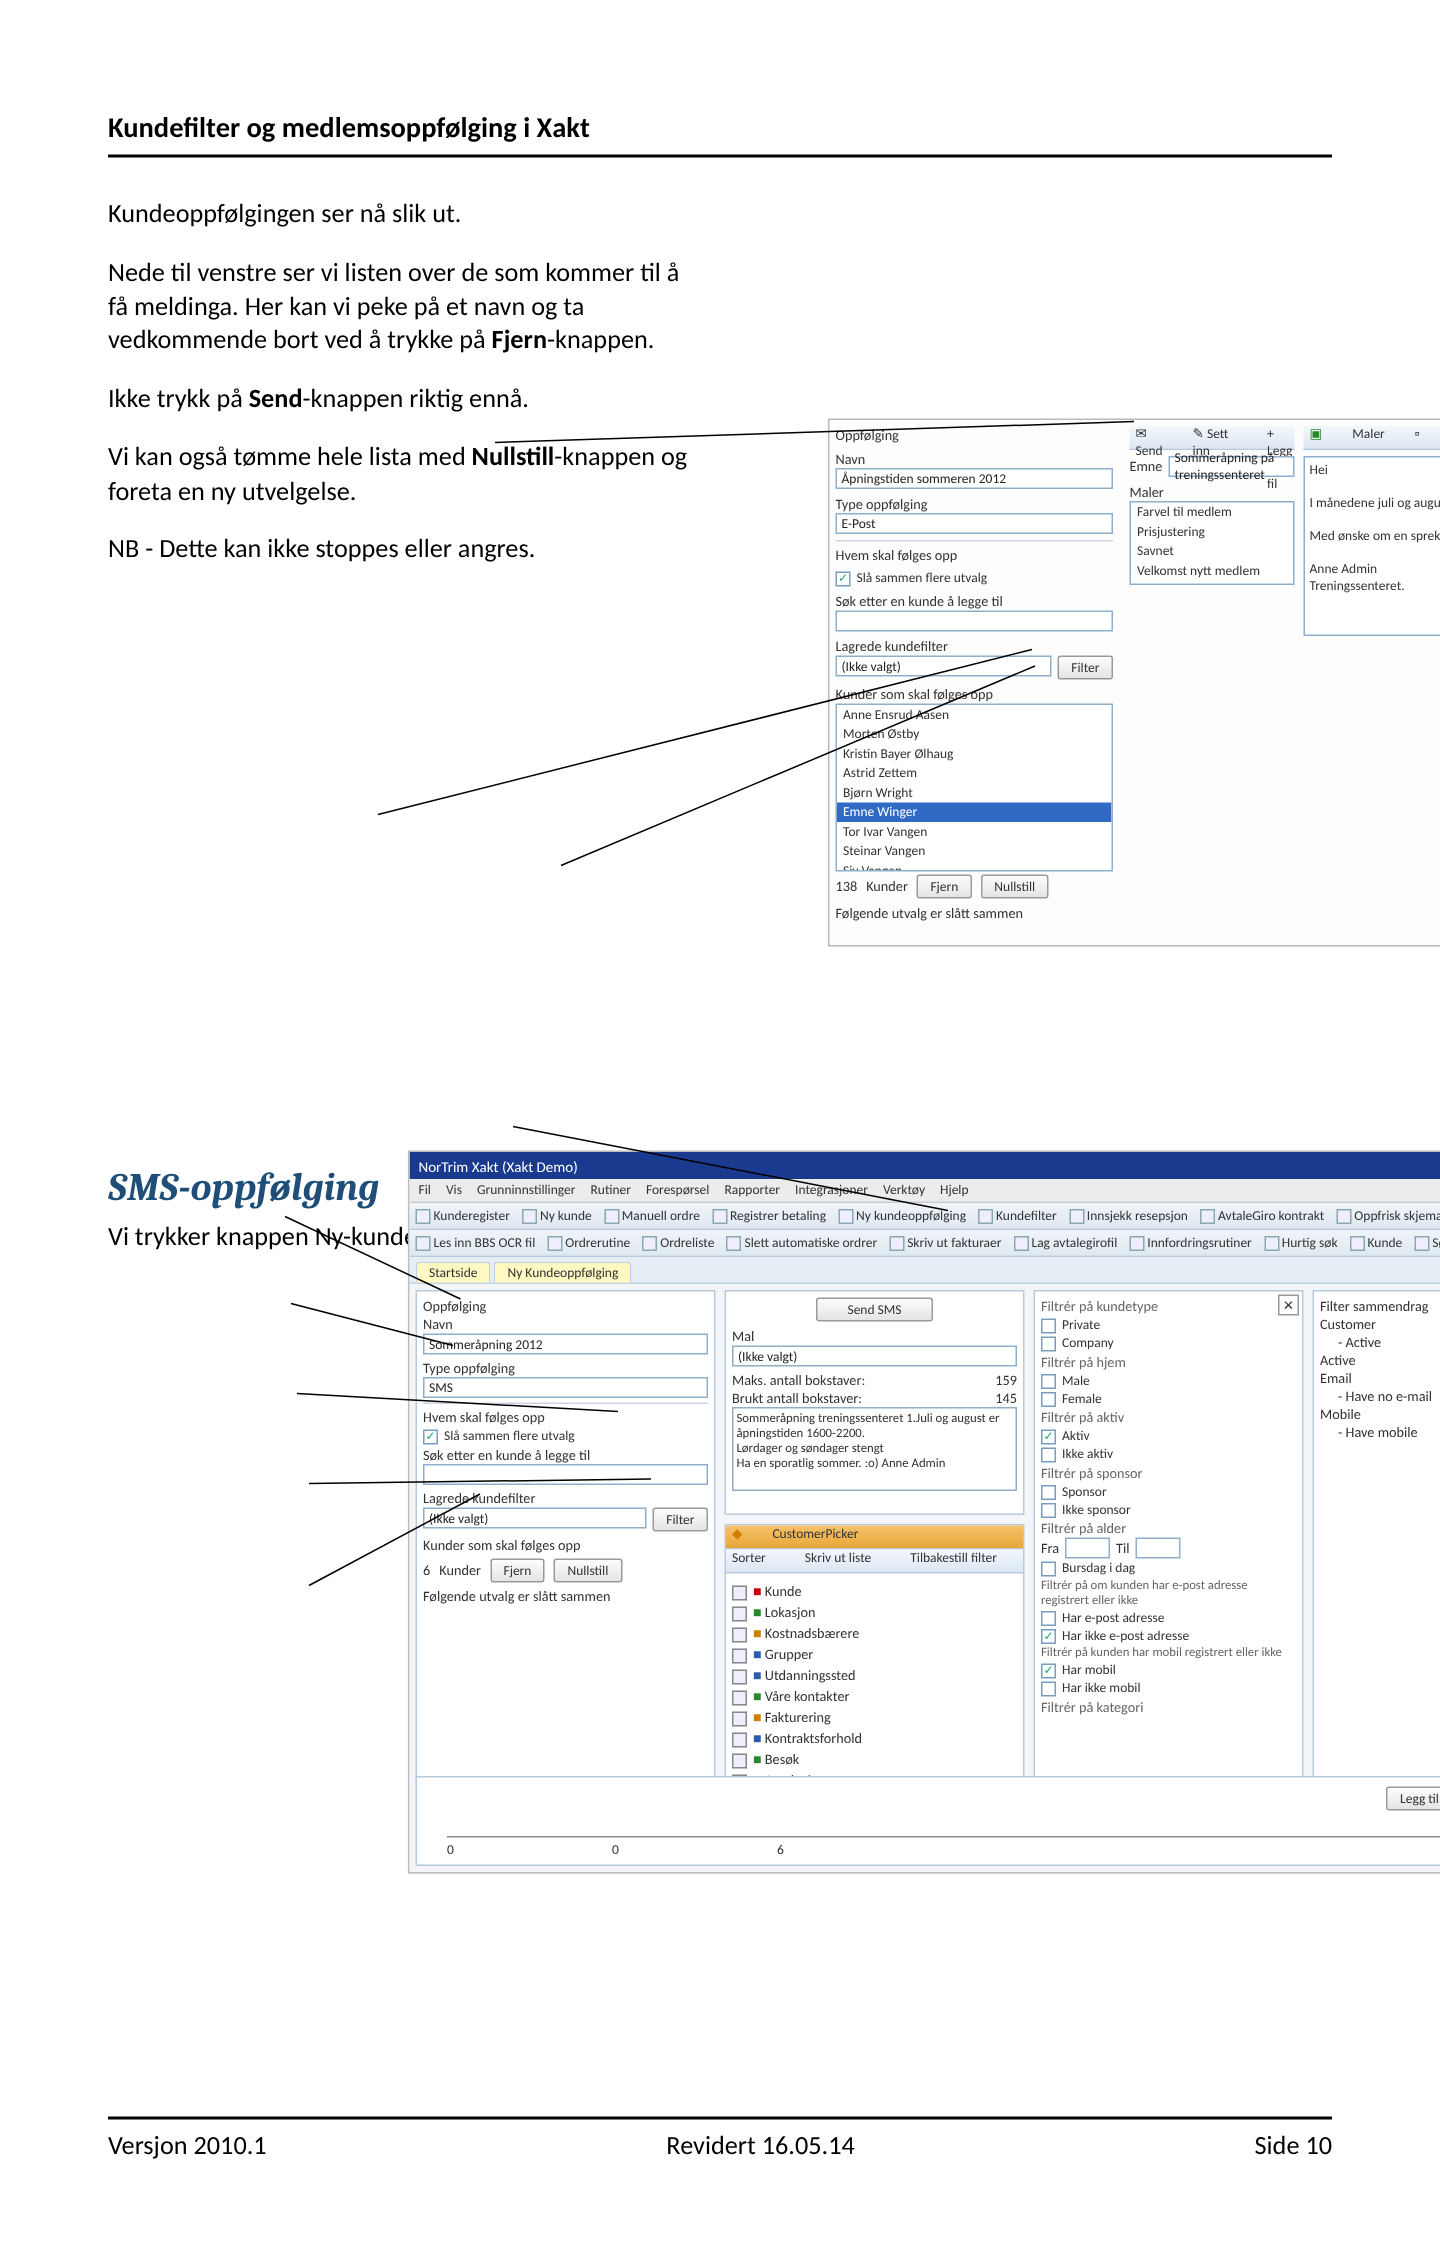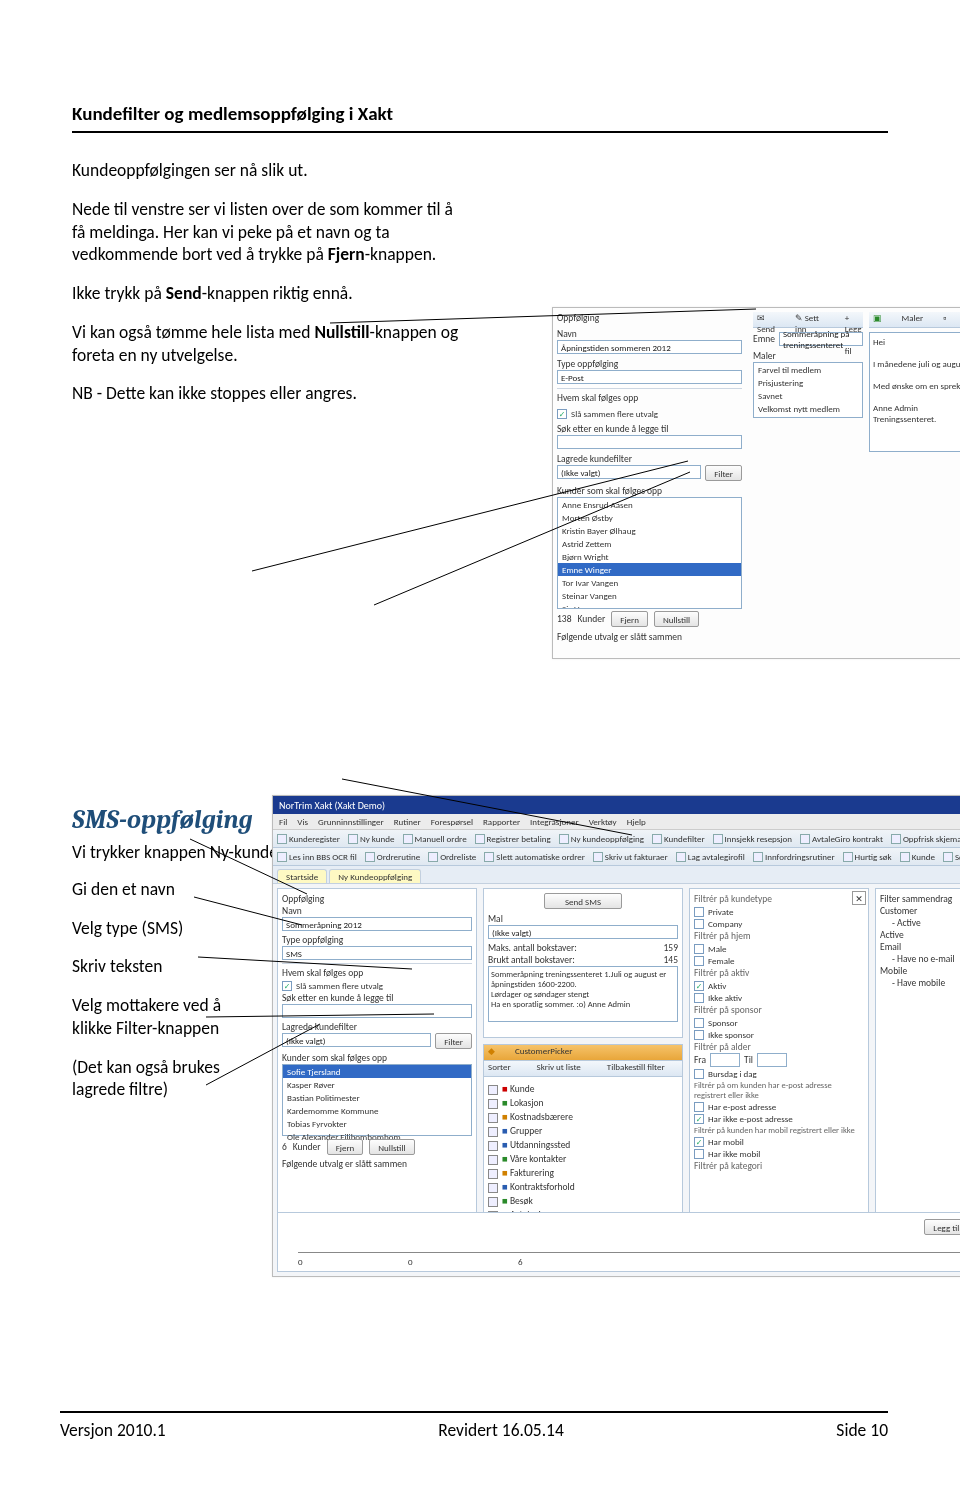--- a/index.html
+++ b/index.html
@@ -5,21 +5,21 @@
   @page { size: 960px 1497px; margin: 0; }
   html, body { margin: 0; padding: 0; }
   body {
     width: 960px; height: 1497px;
     font-family: Calibri, "Segoe UI", Arial, sans-serif;
     color: #000;
     position: relative;
     background: #fff;
   }
   .page {
-    padding: 102px 72px 0 72px;
+    padding: 74px 72px 0 72px;
     box-sizing: border-box;
     position: relative;
     height: 100%;
   }
   .header-row {
     display: flex;
     justify-content: space-between;
     align-items: flex-end;
     border-bottom: 2px solid #000;
     padding-bottom: 6px;
@@ -66,21 +66,21 @@
     font-weight: bold;
     font-size: 26px;
     color: #1F4E79;
     margin-top: 40px;
     margin-bottom: 6px;
   }
   .sms-lead { font-size: 17.5px; margin-bottom: 14px; }
   .sms-list p { margin-bottom: 16px; }
   .footer {
     position: absolute;
-    left: 60px; right: 72px; bottom: 56px;
+    left: 72px; right: 72px; bottom: 56px;
     border-top: 2px solid #000;
     padding-top: 6px;
     display: flex;
     justify-content: space-between;
     font-size: 17.5px;
   }
 
   
   .shot {
     position: absolute;
@@ -283,27 +283,20 @@
 
     <svg class="lines" style="top:148px;left:0" width="960" height="360">
       <line x1="258" y1="16" x2="684" y2="2"></line>
       <line x1="180" y1="264" x2="616" y2="154"></line>
       <line x1="302" y1="298" x2="618" y2="165"></line>
     </svg>
 
     <div class="section-title" style="margin-top:400px">SMS-oppfølging</div>
     <p class="sms-lead">Vi trykker knappen Ny-kundeoppfølging</p>
 
-    <div class="sms-list" style="width:150px">
-      <p>Gi den et navn</p>
-      <p>Velg type (SMS)</p>
-      <p>Skriv teksten</p>
-      <p>Velg mottakere ved å klikke Filter-knappen</p>
-      <p>(Det kan også brukes lagrede filtre)</p>
-    </div>
 
     <div class="shot" id="shot2">
       <div class="titlebar">NorTrim Xakt (Xakt Demo)</div>
       <div class="menubar" id="s2menu">
           <span>Fil</span>
           <span>Vis</span>
           <span>Grunninnstillinger</span>
           <span>Rutiner</span>
           <span>Forespørsel</span>
           <span>Rapporter</span>
@@ -354,28 +347,20 @@
                 <span>Slå sammen flere utvalg</span>
               </div>
             <div class="lbl">Søk etter en kunde å legge til</div>
             <div class="field"></div>
             <div class="lbl" style="margin-top:3px">Lagrede kundefilter</div>
             <div style="display:flex;gap:4px">
               <div class="field" style="flex:1">(Ikke valgt)</div>
               <span class="btn">Filter</span>
             </div>
             <div class="lbl" style="margin-top:3px">Kunder som skal følges opp</div>
-            <div class="listbox" id="s2names" style="height:72px">
-                <div class="sel">Sofie Tjersland</div>
-                <div>Kasper Røver</div>
-                <div>Bastian Politimester</div>
-                <div>Kardemomme Kommune</div>
-                <div>Tobias Fyrvokter</div>
-                <div>Ole Alexander Filibombombom</div>
-              </div>
             <div style="display:flex;align-items:center;gap:6px;margin-top:3px">
               <span class="lbl">6</span>
               <span class="lbl">Kunder</span>
               <span class="btn">Fjern</span>
               <span class="btn">Nullstill</span>
             </div>
             <div class="lbl" style="margin-top:3px">Følgende utvalg er slått sammen</div>
           </div>
         </div>
 

